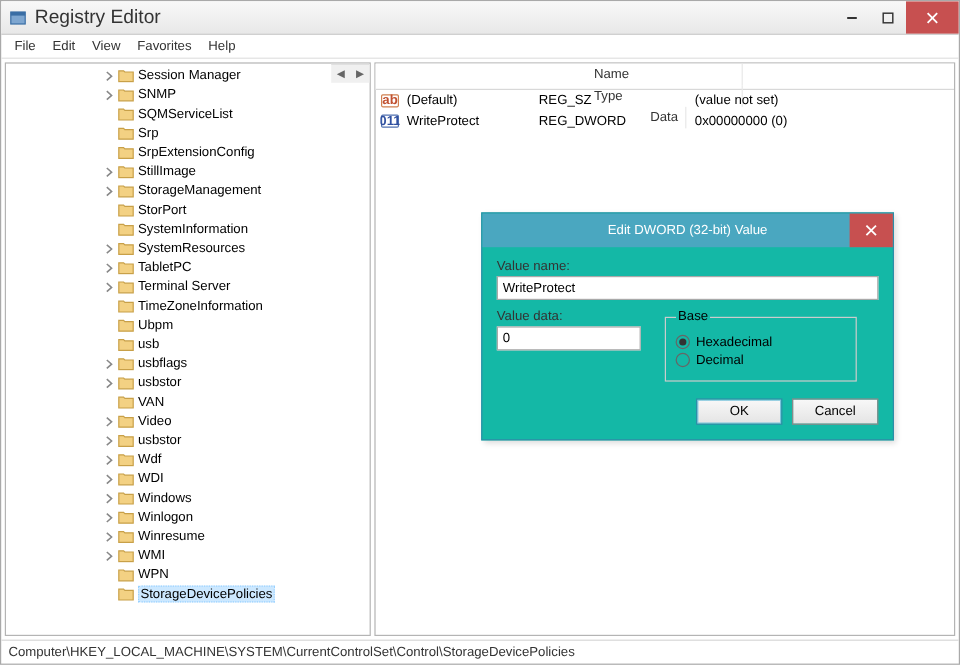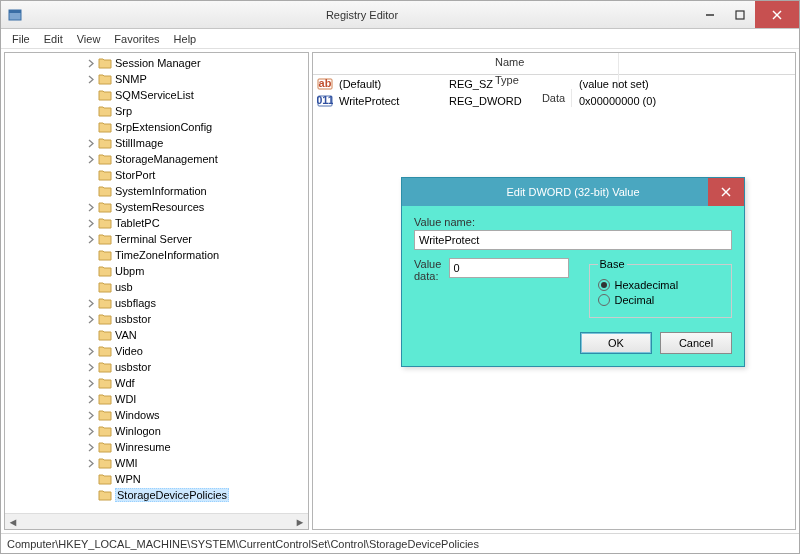--- a/index.html
+++ b/index.html
@@ -1,32 +1,32 @@
 <!DOCTYPE html>
 <html><head>
   <meta charset="utf-8">
   <style>
     * { margin: 0; padding: 0; box-sizing: border-box; font-family: "Segoe UI", Tahoma, sans-serif; font-size: 11px; }
     body { background: #fff; width: 800px; height: 554px; overflow: hidden; border: 1px solid #a9a9a9; position: relative; }
     
     
     .title-bar { height: 28px; background: linear-gradient(#f8f8f8, #e8e8e8); display: flex; align-items: center; border-bottom: 1px solid #c5c5c5; position: relative; }
     .title-bar .app-icon { width: 16px; height: 16px; margin: 0 6px; display: inline-flex; align-items: center; justify-content: center; }
-    .title-bar .title { flex: 1; text-align: center; color: #333; font-size: 11px; }
+    .title-bar .title { flex: 1; text-align: left; color: #333; font-size: 16px; }
     .title-bar .window-controls { display: flex; height: 100%; }
     .title-bar .wc-btn { width: 30px; height: 100%; display: flex; align-items: center; justify-content: center; color: #555; }
     .title-bar .wc-close { background: #c75050; color: #fff; width: 44px; }
     
     
     .menu-bar { height: 20px; display: flex; align-items: center; padding: 0 4px; border-bottom: 1px solid #e0e0e0; }
     .menu-item { padding: 2px 7px; color: #333; }
     
     
     .content { display: flex; height: calc(100% - 28px - 20px - 20px); }
-    .tree-pane { width: 305px; border: 1px solid #b4b4b4; margin: 3px 0 3px 3px; overflow: hidden; position: relative; display: flex; flex-direction: column; }
+    .tree-pane { width: 305px; border: 1px solid #b4b4b4; margin: 3px 0 3px 3px; overflow: hidden; position: relative; display: flex; }
     .tree-inner { flex: 1; overflow: hidden; padding: 2px 0; }
     .tree-row { display: flex; align-items: center; height: 16px; white-space: nowrap; }
     .tree-indent { display: inline-block; }
     .expander { width: 12px; height: 12px; display: inline-flex; align-items: center; justify-content: center; color: #777; margin-right: 1px; }
     .folder-icon { width: 14px; height: 12px; margin-right: 3px; display: inline-flex; align-items: center; }
     .tree-label { color: #000; }
     .tree-row.selected .tree-label { background: #cce8ff; border: 1px dotted #99d1ff; padding: 0 1px; }
     
     
     .list-pane { flex: 1; border: 1px solid #b4b4b4; margin: 3px; display: flex; flex-direction: column; }
@@ -41,29 +41,29 @@
     .col-data { flex: 1; }
     
     
     .status-bar { height: 20px; border-top: 1px solid #d8d8d8; display: flex; align-items: center; padding: 0 6px; color: #333; }
     
     
     .hscroll { height: 16px; background: #f0f0f0; border-top: 1px solid #ddd; display: flex; align-items: center; justify-content: space-between; }
     .hscroll .arrow { width: 16px; height: 16px; display: flex; align-items: center; justify-content: center; color: #666; }
     
     
-    .dialog { position: absolute; left: 400px; top: 176px; width: 344px; border: 1px solid #2d8ea8; background: #5eead4; box-shadow: 2px 2px 5px rgba(0,0,0,0.15); }
+    .dialog { position: absolute; left: 400px; top: 176px; width: 344px; border: 1px solid #2d8ea8; background: #14b8a6; box-shadow: 2px 2px 5px rgba(0,0,0,0.15); }
     .dialog-title { height: 28px; background: #4aa7c0; color: #fff; display: flex; align-items: center; justify-content: center; position: relative; }
     .dialog-title .dlg-close { position: absolute; right: 0; top: 0; width: 36px; height: 28px; background: #c75050; color: #fff; display: flex; align-items: center; justify-content: center; font-size: 13px; }
     .dialog-body { padding: 10px 12px 12px 12px; }
     .dlg-label { color: #333; margin-bottom: 2px; display: block; }
     .dlg-input { width: 100%; border: 1px solid #a9a9a9; padding: 2px 4px; height: 20px; margin-bottom: 8px; background: #fff; }
     .dlg-input.short { width: 120px; }
     .dlg-row { display: flex; gap: 20px; }
-    .dlg-col { display: flex; flex-direction: row; }
+    .dlg-col { display: flex; flex-direction: column; }
     .dlg-fieldset { border: 1px solid #ccc; padding: 6px 8px 8px 8px; width: 160px; }
     .dlg-fieldset legend { padding: 0 2px; }
     .radio-opt { display: flex; align-items: center; gap: 5px; margin: 3px 0; }
     .radio-dot { width: 12px; height: 12px; border: 1px solid #666; border-radius: 50%; display: inline-flex; align-items: center; justify-content: center; }
     .radio-dot.checked::after { content: ""; width: 6px; height: 6px; background: #333; border-radius: 50%; }
     .dlg-buttons { display: flex; justify-content: flex-end; gap: 8px; margin-top: 14px; }
     .dlg-btn { min-width: 72px; height: 22px; border: 1px solid #8a8a8a; background: linear-gradient(#f8f8f8,#e4e4e4); display: flex; align-items: center; justify-content: center; }
     .dlg-btn.default { border: 1px solid #2d8ea8; box-shadow: inset 0 0 0 1px #7ac3db; }
     
     svg { display: block; }

